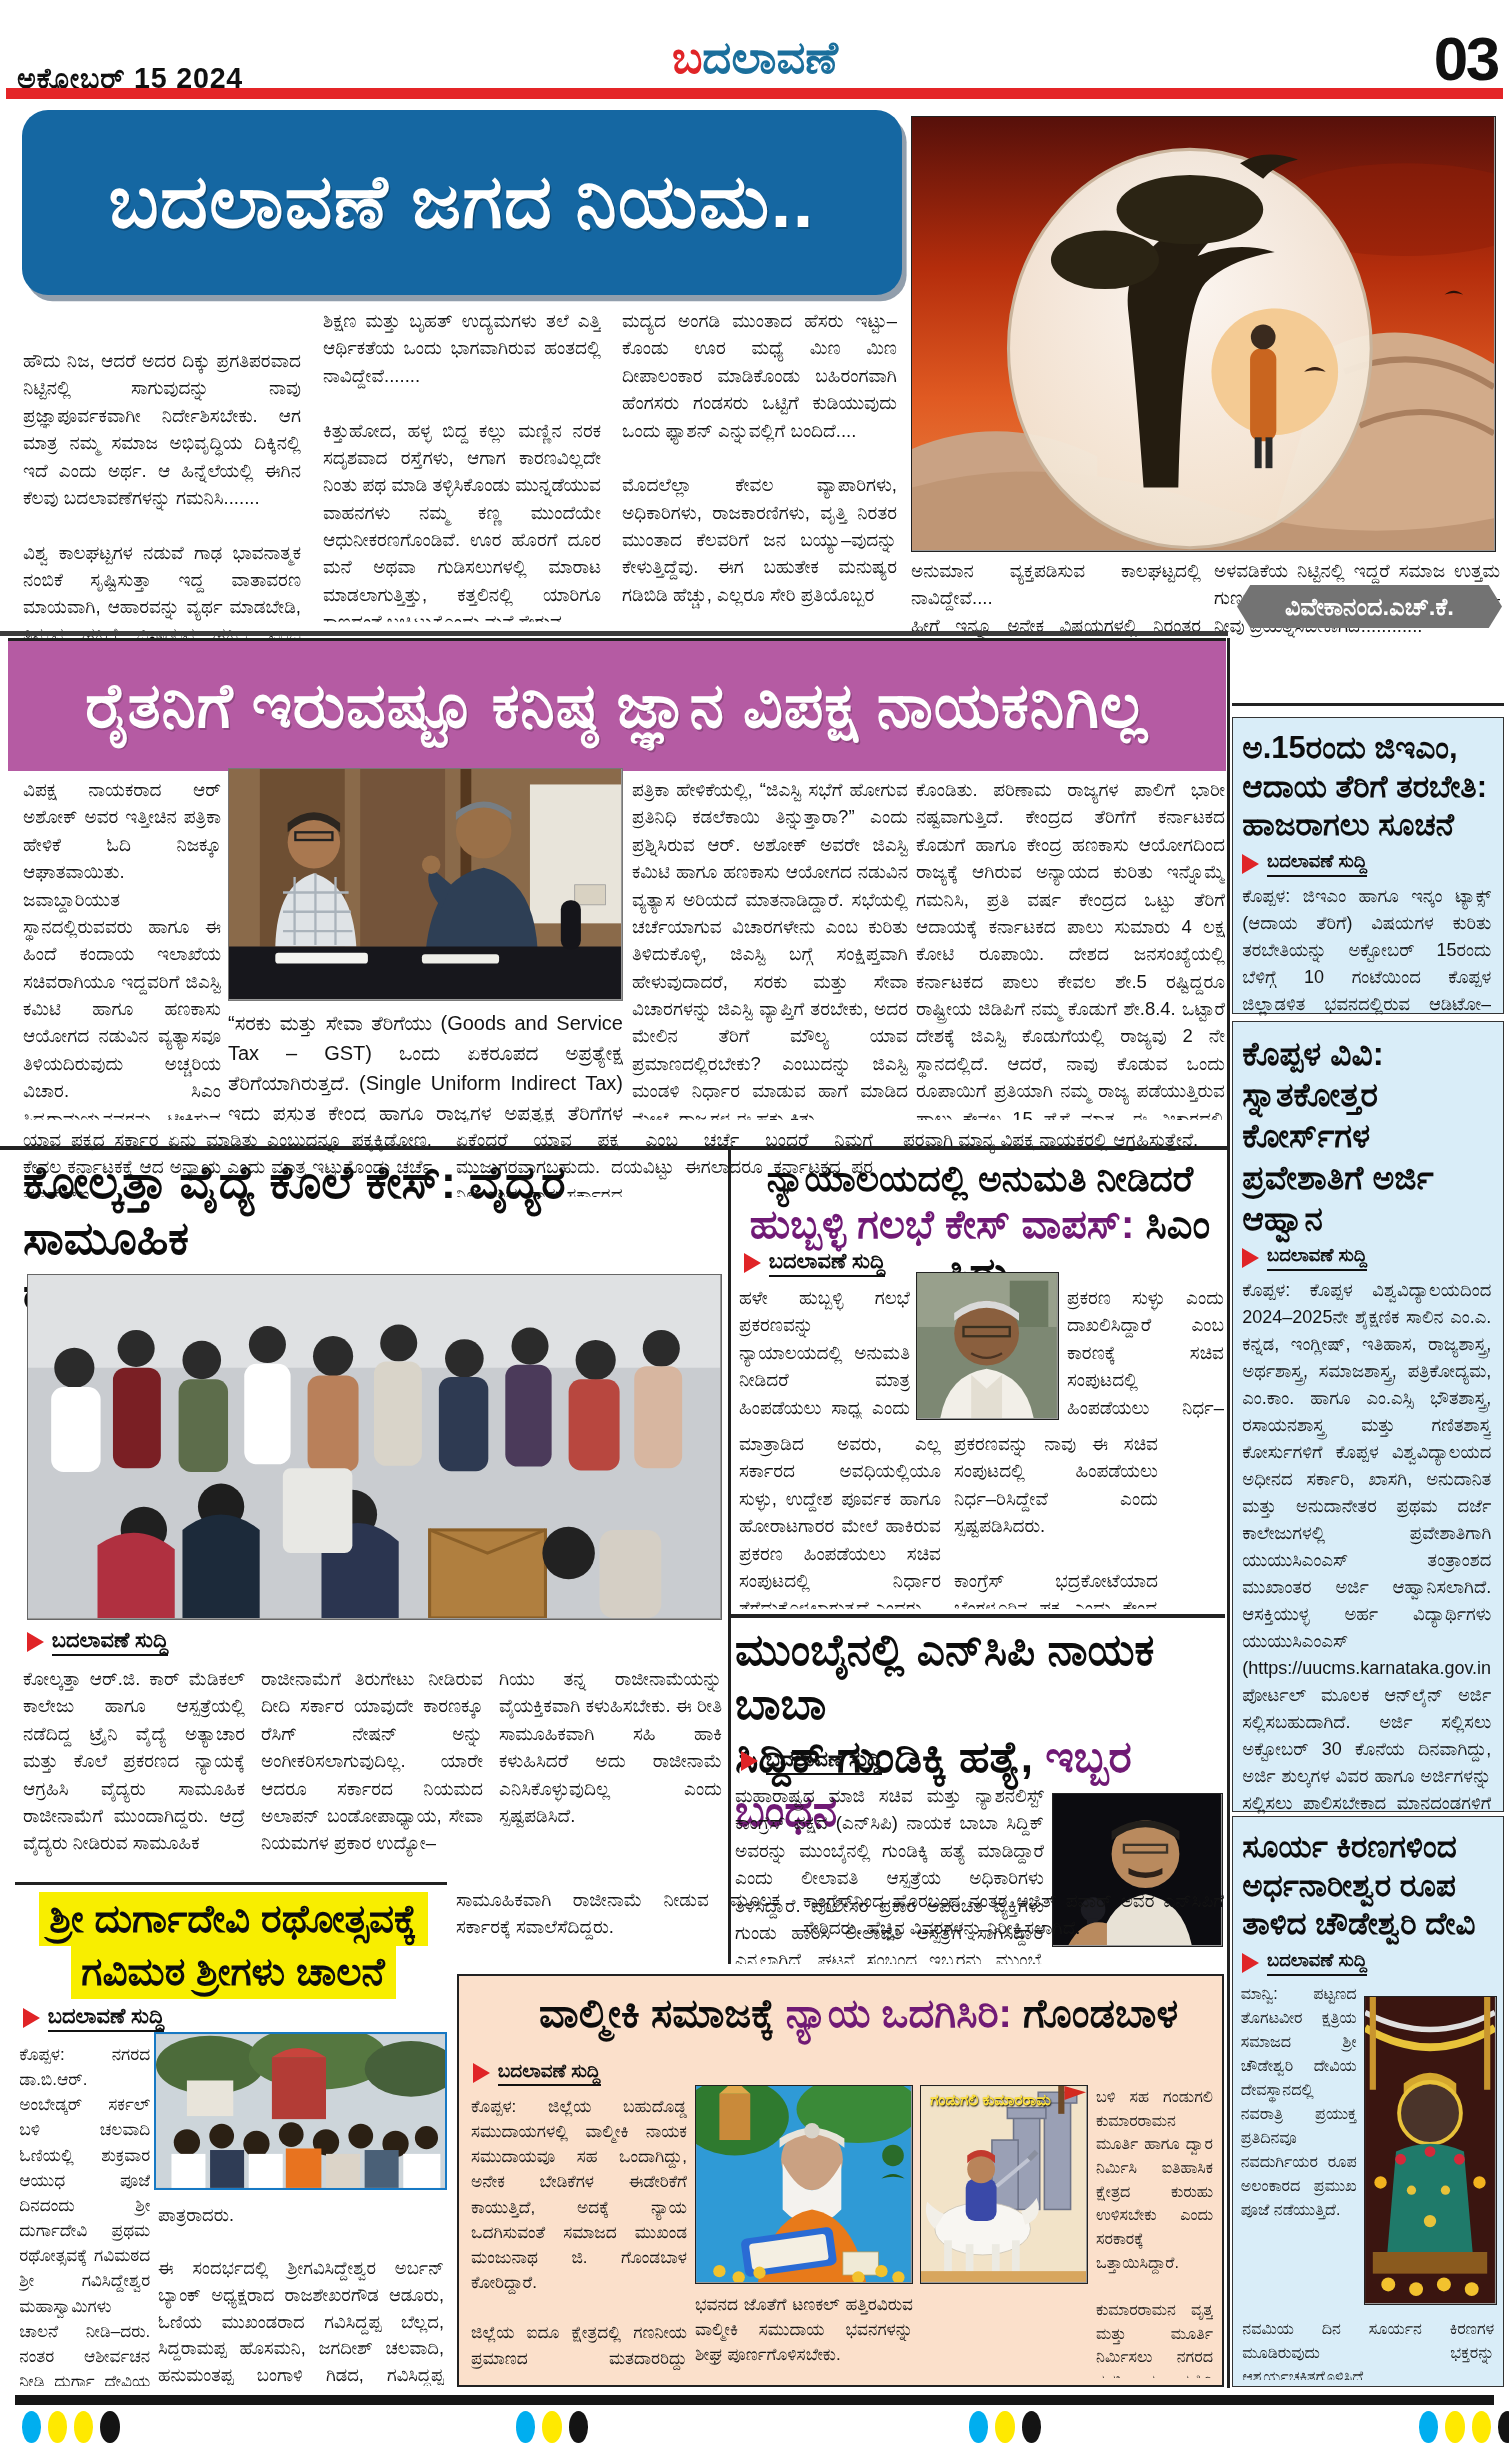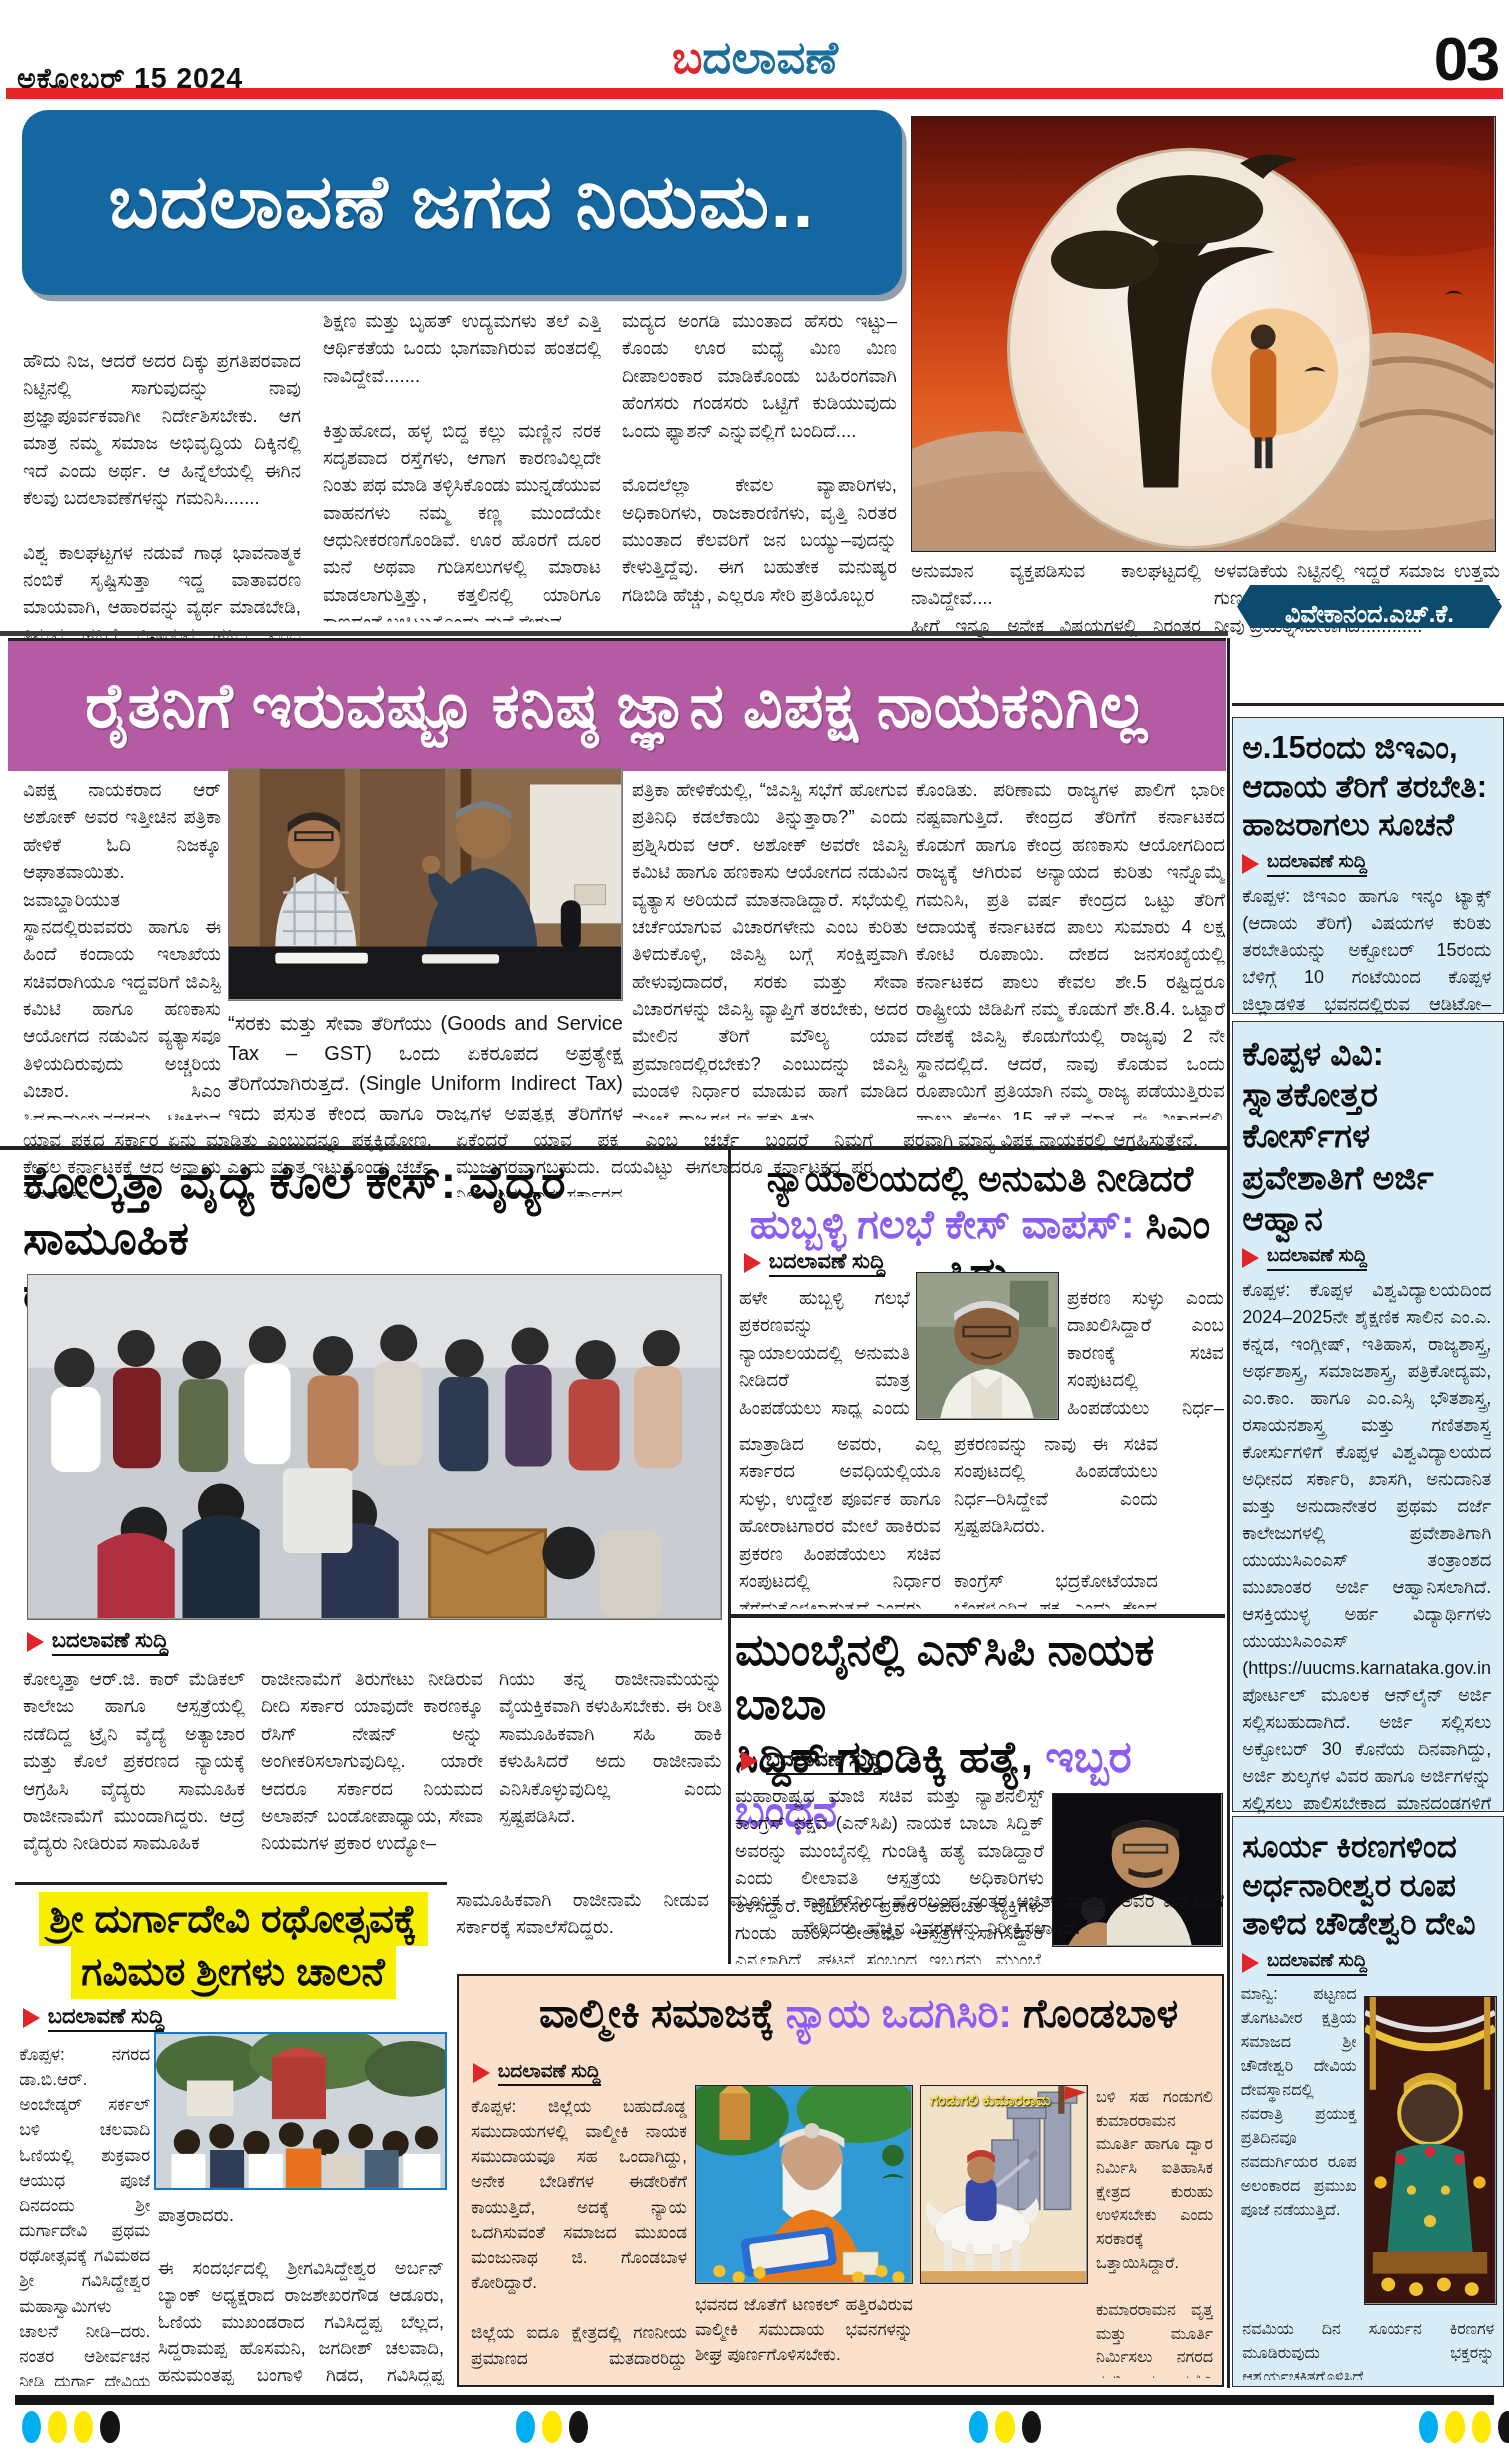--- a/index.html
+++ b/index.html
@@ -19,35 +19,35 @@
   .redbar{left:6.2px;top:88px;width:1497px;height:10.8px;background:#e42528;}
   
   .hline{background:#222;}
   .vline{background:#222;}
   
   .lead-box{left:21.6px;top:110px;width:880px;height:185px;background:#1567a2;border-radius:26px;
     box-shadow:4.6px 6.2px 0 rgba(10,40,70,.45);}
   .lead-head{width:100%;height:100%;display:flex;align-items:center;justify-content:center;
     color:#fff;font-size:74px;font-weight:bold;letter-spacing:1.5px;text-shadow:1.5px 1.5px 0 rgba(0,0,0,.25);}
   .photo-frame{border:1.5px solid #222;box-sizing:border-box;overflow:hidden;background:#999;}
-  .badge{left:1237px;top:585px;width:265px;height:43px;background:#0c4a6e;
+  .badge{left:1237px;top:585px;width:265px;height:43px;background:#737373;
     clip-path:polygon(5% 0,95% 0,100% 50%,95% 100%,5% 100%,0 50%);
-    display:flex;align-items:flex-end;justify-content:center;color:#fff;font-weight:bold;font-size:24px;}
+    display:flex;align-items:center;justify-content:center;color:#fff;font-weight:bold;font-size:24px;}
   
   .farmer-banner{left:7.7px;top:638px;width:1218px;height:130px;background:#b55ba3;border-top:3.9px solid #222;
     display:flex;align-items:center;justify-content:center;}
   .farmer-head{color:#fff;font-size:62px;font-weight:bold;letter-spacing:0.8px;text-shadow:1.5px 1.5px 0 rgba(0,0,0,.2);}
   
   .byline{display:flex;align-items:center;gap:7.7px;position:absolute;}
   .byline .tri{width:0;height:0;border-left:17px solid #e02427;border-top:10px solid transparent;
     border-bottom:10px solid transparent;}
   .byline .txt{font-size:21px;font-weight:bold;border-bottom:2.3px solid #111;padding-bottom:2.3px;}
   
   .hl{position:absolute;font-weight:bold;color:#0d0d0d;}
-  .red{color:#8b5cf6;}
+  .red{color:#701a75;}
   .center{text-align:center;}
   .durga-line{display:inline-block;background:#f8ee00;padding:1.5px 10.8px;}
   
   .railbox{position:absolute;left:1232px;width:272px;background:#d9edf8;border:1.5px solid #333;box-sizing:border-box;}
   .rail-head{font-weight:bold;font-size:31px;line-height:1.25;color:#0d0d0d;padding:10.8px 9.3px 3.1px 9.3px;}
   
   .peach{left:457px;top:1974px;width:767px;height:413px;background:#fbe0cb;border:2.3px solid #222;box-sizing:border-box;}
   
   .footbar{left:15.4px;top:2395px;width:1479px;height:10px;background:#161616;}
   .dotgroup{position:absolute;top:2411px;display:flex;gap:7px;}

